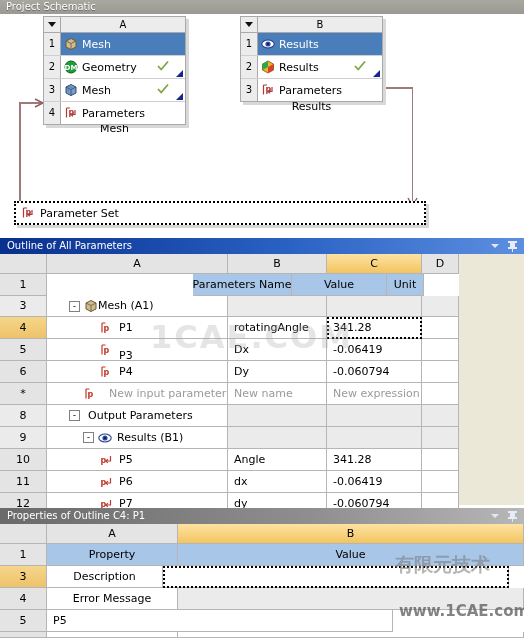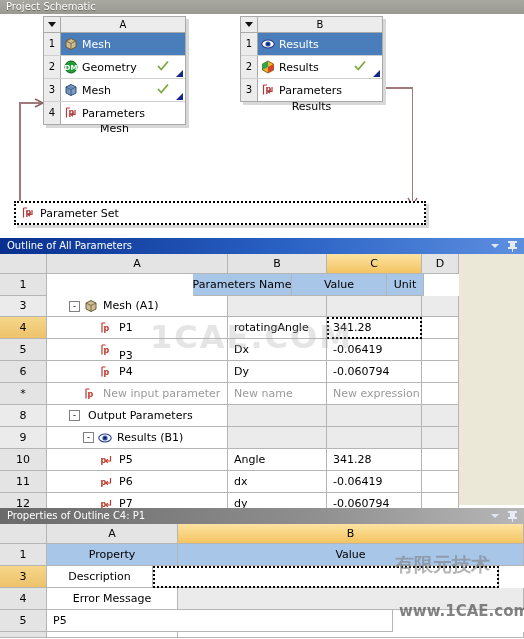--- a/index.html
+++ b/index.html
@@ -345,21 +345,21 @@
     <div class="grow grayrow" style="height:21px;">
       <div class="gcell rowhdr" style="width:47px;">3</div>
       <div class="gcell indent1" style="width:181px;background:#fff;">
         <span class="tree-toggle">-</span>
         <span class="ico">
           <svg width="14" height="14" viewBox="0 0 14 14">
             <path d="M2 4 L7 1.5 L12 4 L12 10 L7 12.5 L2 10 Z" fill="#cdbb91" stroke="#6b5a35" stroke-width="1"></path>
             <path d="M2 4 L7 6.5 L12 4 M7 6.5 L7 12.5" fill="none" stroke="#6b5a35" stroke-width=".8"></path>
           </svg>
         </span>
-        <span style="margin-left:5px;">Mesh (A1)</span>
+        <span style="">Mesh (A1)</span>
       </div>
       <div class="gcell" style="width:99px;"></div>
       <div class="gcell" style="width:95px;"></div>
       <div class="gcell" style="width:37px;"></div>
     </div>
 
     <div class="grow">
       <div class="gcell rowhdr amber" style="width:47px;">4</div>
       <div class="gcell indent3" style="width:181px;">
         <span class="ico">
@@ -409,21 +409,21 @@
 
     <div class="grow">
       <div class="gcell rowhdr" style="width:47px;">*</div>
       <div class="gcell indent2" style="width:181px;">
         <span class="ico">
           <svg width="14" height="14" viewBox="0 0 14 14">
             <path d="M3 2 L3 11.5 M3 2 L6.5 2" fill="none" stroke="#c0392b" stroke-width="1.2"></path>
             <text x="4.5" y="9.5" font-size="8" font-family="DejaVu Sans" font-weight="bold" fill="#c0392b">p</text>
           </svg>
         </span>
-        <span class="ghost" style="margin-left:6px;">New input parameter</span>
+        <span class="ghost" style="margin-left:12px;">New input parameter</span>
       </div>
       <div class="gcell pad ghost" style="width:99px;">New name</div>
       <div class="gcell pad ghost" style="width:95px;">New expression</div>
       <div class="gcell" style="width:37px;"></div>
     </div>
 
     <div class="grow grayrow">
       <div class="gcell rowhdr" style="width:47px;">8</div>
       <div class="gcell indent1" style="width:181px;background:#fff;">
         <span class="tree-toggle">-</span>
@@ -526,21 +526,21 @@
     </div>
 
     <div class="grow bluerow">
       <div class="gcell rowhdr" style="width:47px;background:#e4e4e4;">1</div>
       <div class="gcell center" style="width:131px;">Property</div>
       <div class="gcell center" style="width:346px;">Value</div>
     </div>
 
     <div class="grow">
       <div class="gcell rowhdr amber" style="width:47px;">3</div>
-      <div class="gcell center" style="width:106px;">Description</div>
+      <div class="gcell center" style="width:116px;">Description</div>
       <div class="gcell pad dotted" style="width:346px;"></div>
     </div>
 
     <div class="grow">
       <div class="gcell rowhdr" style="width:47px;">4</div>
       <div class="gcell center" style="width:131px;">Error Message</div>
       <div class="gcell pad" style="width:346px;background:#ebebeb;"></div>
     </div>
 
     <div class="grow">

